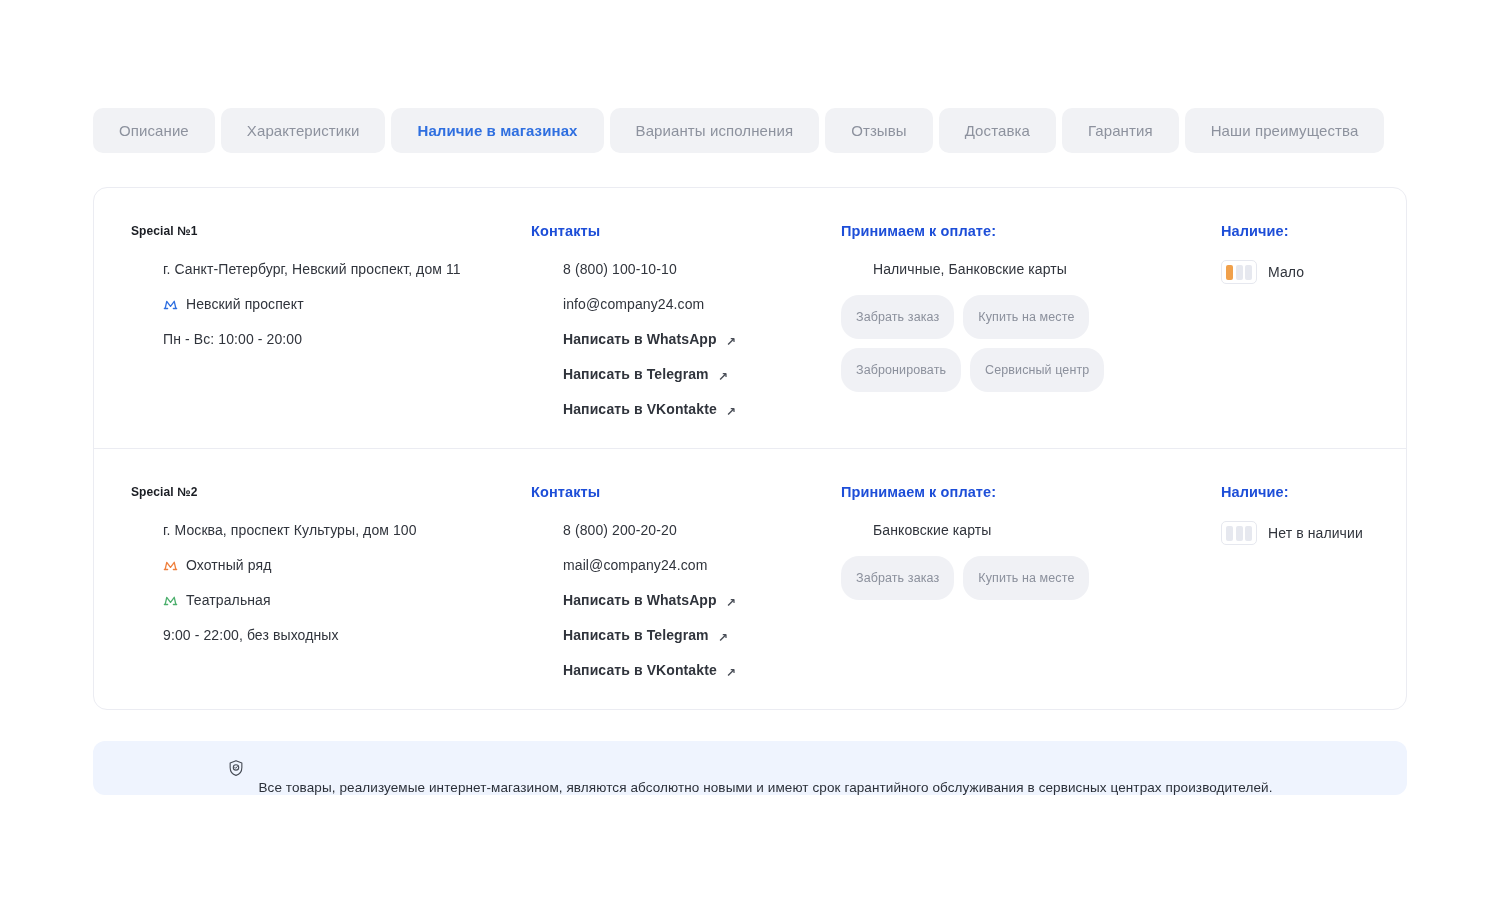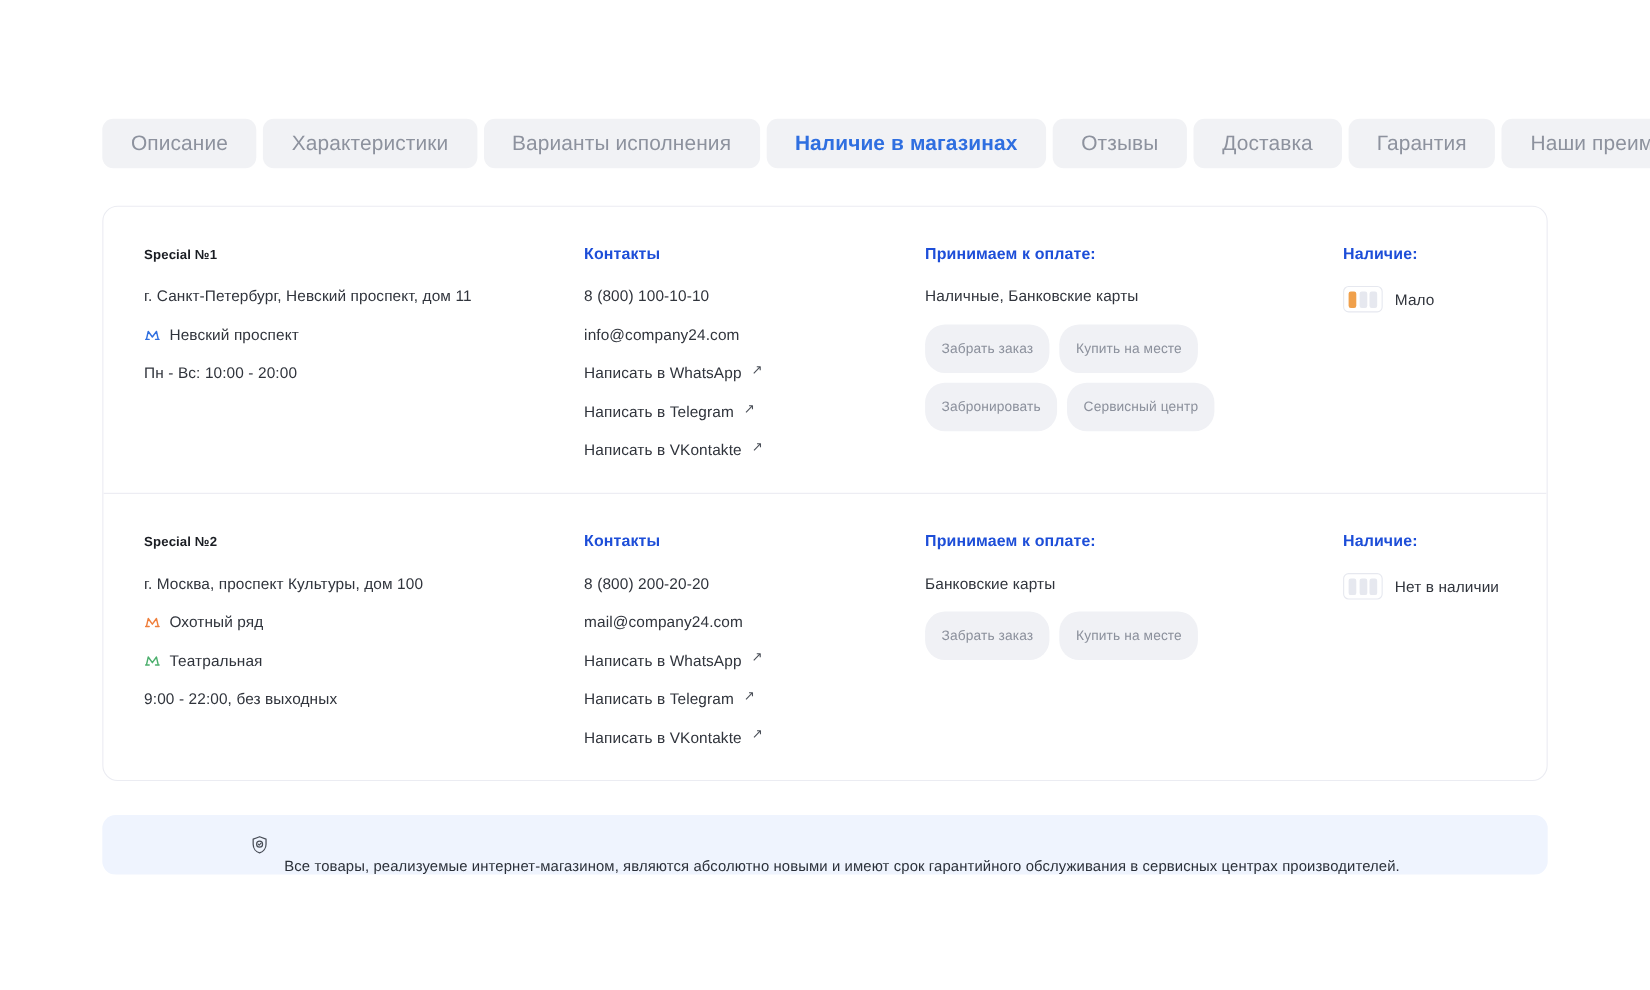--- a/index.html
+++ b/index.html
@@ -31,21 +31,21 @@
   }
   .tab {
     background: #f1f2f5;
     border: none;
     border-radius: 10px;
     height: 45px;
     padding: 0 26px;
     display: flex;
     align-items: center;
     justify-content: center;
-    font-size: 19px;
+    font-size: 15px;
     font-family: inherit;
     color: #8d929e;
     white-space: nowrap;
     cursor: pointer;
     letter-spacing: 0.1px;
   }
   .tab.active {
     color: #2f6fe0;
     font-weight: 700;
   }
@@ -91,42 +91,44 @@
     margin-bottom: 19px;
     letter-spacing: 0.1px;
   }
 
   .line {
     font-size: 14px;
     color: #30343c;
     line-height: 18px;
     margin-bottom: 17px;
     letter-spacing: 0.1px;
+    margin-left: 32px;
   }
   .line:last-child { margin-bottom: 0; }
 
   .metro-line {
     display: flex;
     align-items: center;
     gap: 8px;
   }
   .metro-icon {
     width: 15px;
     height: 15px;
     flex: 0 0 15px;
     display: block;
   }
 
   .contact-link {
     display: flex;
-    align-items: flex-start;
+    align-items: flex-end;
     gap: 9px;
     color: #30343c;
     text-decoration: none;
     cursor: pointer;
+    font-weight: bold;
   }
   .ext-arrow {
     font-size: 12px;
     line-height: 1;
     color: #4a4f58;
     display: inline-block;
   }
 
   
   .tag-row {
@@ -212,25 +214,25 @@
 
 <div class="page">
 
   <div class="tabs" id="tabbar">
       <button class="tab">
         <span>Описание</span>
       </button>
       <button class="tab">
         <span>Характеристики</span>
       </button>
-      <button class="tab">
-        <span>Варианты исполнения</span>
-      </button>
       <button class="tab active">
         <span>Наличие в магазинах</span>
+      </button>
+      <button class="tab">
+        <span>Варианты исполнения</span>
       </button>
       <button class="tab">
         <span>Отзывы</span>
       </button>
       <button class="tab">
         <span>Доставка</span>
       </button>
       <button class="tab">
         <span>Гарантия</span>
       </button>

